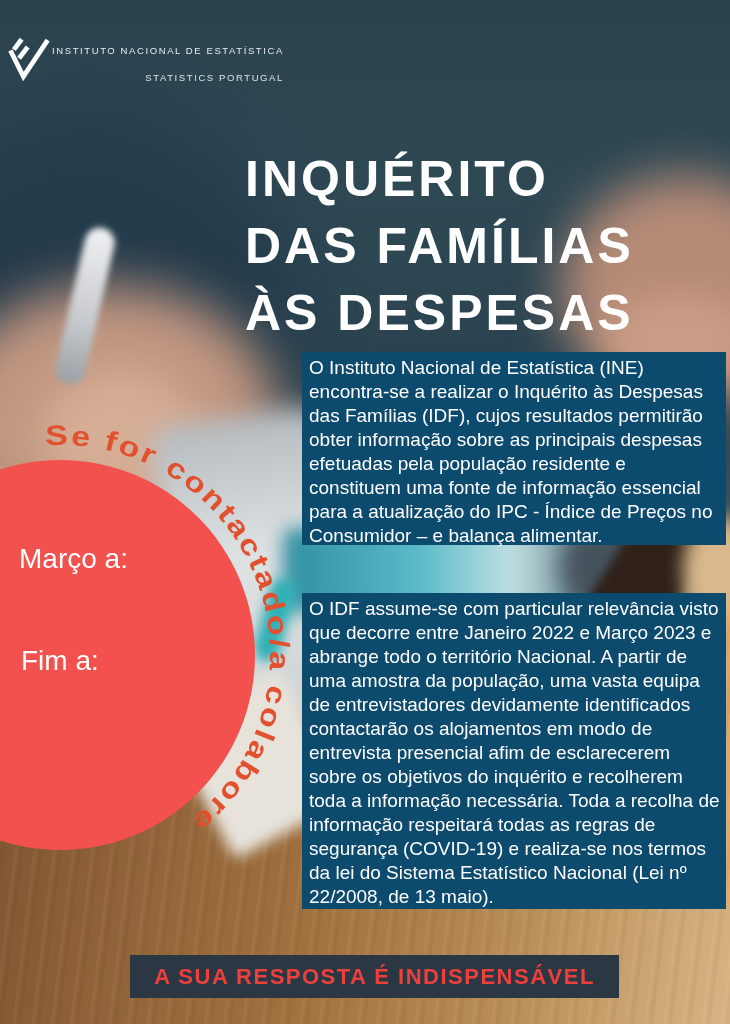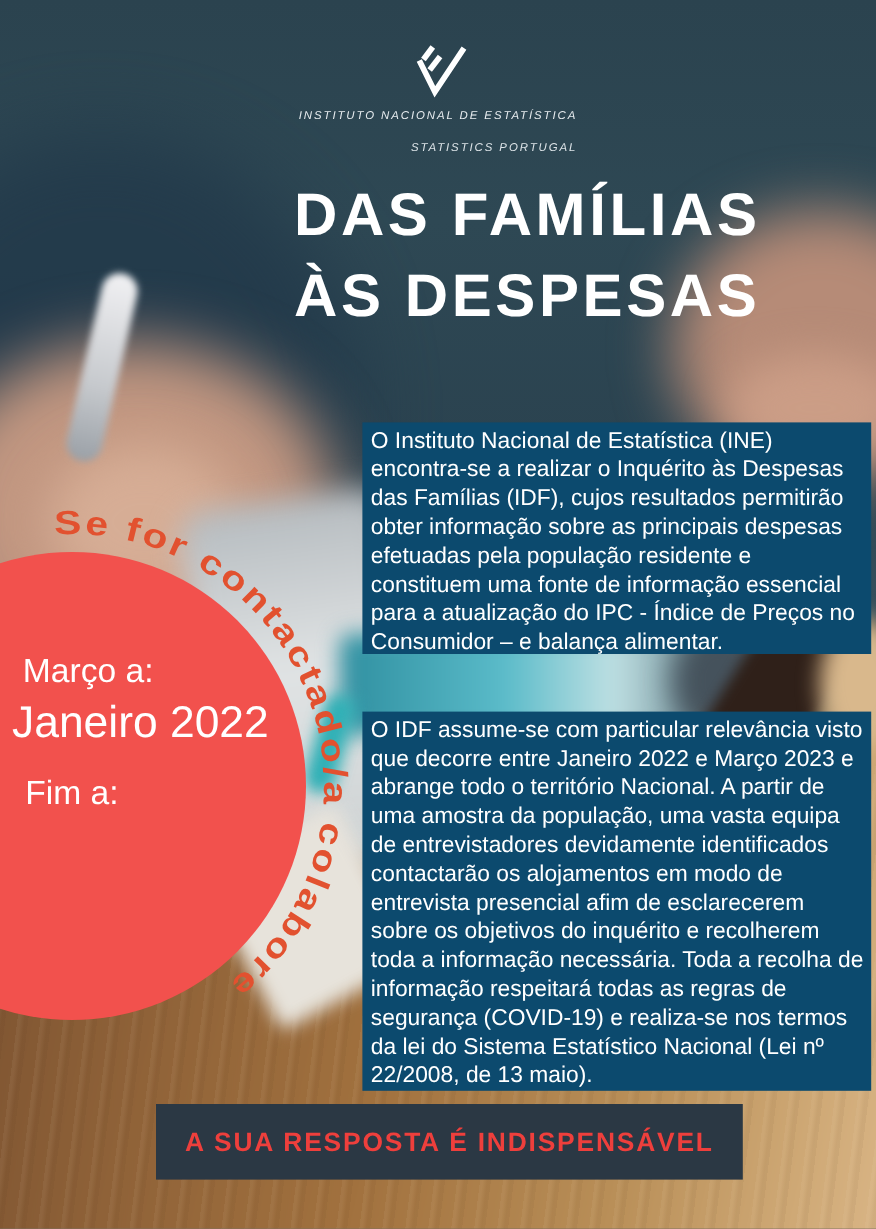--- a/index.html
+++ b/index.html
@@ -29,21 +29,21 @@
   .slate-patch{left:560px;top:520px;width:80px;height:95px;background:#45525c;filter:blur(12px);}
   .phone-wedge{position:absolute;left:606px;top:522px;width:92px;height:96px;background:#2f2019;
     transform:skewX(-32deg);filter:blur(6px);}
   .tan-right{left:683px;top:515px;width:70px;height:110px;background:#d9b88c;filter:blur(9px);}
   .teal-pen{position:absolute;left:262px;top:578px;width:26px;height:84px;border-radius:12px;
     background:#2fb0b6;transform:rotate(16deg);filter:blur(6px);}
   .paper-bottom{position:absolute;left:193px;top:690px;width:128px;height:148px;background:#e7e3db;
     transform:rotate(-28deg);filter:blur(7px);border-radius:8px;}
 
   
-  .logo{position:absolute;top:36px;left:0;right:0;z-index:6;display:flex;flex-direction:column;align-items:center;font-style:italic;}
+  .logo{position:absolute;top:36px;left:0;right:0;z-index:6;display:flex;flex-direction:row;align-items:center;}
   .logo svg{display:block;}
   .logo-lines{margin-top:7px;}
   .logo-l1{font-size:9.5px;letter-spacing:1.6px;color:#e7ecef;white-space:nowrap;}
   .logo-l2{font-size:9.5px;letter-spacing:1.6px;color:#dde4e8;text-align:right;margin-top:16px;white-space:nowrap;}
 
   .title{position:absolute;left:245px;top:146px;z-index:6;color:#ffffff;font-weight:700;
     font-size:50px;line-height:67px;letter-spacing:3px;white-space:nowrap;}
 
   .para{position:absolute;left:302px;width:424px;z-index:5;box-sizing:border-box;
     background:#0c4a6e;color:#ffffff;font-size:19px;line-height:24px;padding:4px 4px 4px 7px;}
@@ -57,21 +57,21 @@
   .lbl-lg{font-size:37px;}
   .start-label{left:19px;top:543px;}
   .start-value{left:10px;top:581px;}
   .end-label{left:21px;top:645px;}
   .end-value{left:25px;top:680px;}
 
   .curve-svg{position:absolute;left:0;top:0;width:730px;height:1024px;z-index:5;pointer-events:none;}
   .curve-svg text{font-family:"Liberation Sans",sans-serif;font-weight:700;font-size:28px;
     fill:#e2512f;letter-spacing:2px;}
 
-  .footer-bar{position:absolute;left:130px;top:920px;width:489px;height:63px;z-index:6;
+  .footer-bar{position:absolute;left:130px;top:955px;width:489px;height:43px;z-index:6;
     background:#2b3844;display:flex;align-items:center;justify-content:center;}
   .footer-text{color:#ee3f3c;font-weight:700;font-size:22px;letter-spacing:1.5px;white-space:nowrap;}
 </style>
 </head>
 <body>
 
 <div class="page">
 
   <div class="bg-base"></div>
   <div class="blob sweater-shadow"></div>
@@ -98,27 +98,27 @@
         <path d="M22 24 L32 11"></path>
       </g>
     </svg>
     <div class="logo-lines">
       <div class="logo-l1">INSTITUTO NACIONAL DE ESTATÍSTICA</div>
       <div class="logo-l2">STATISTICS PORTUGAL</div>
     </div>
   </div>
 
   <div class="title">
+    <div>INQUÉRITO</div>
     <div>DAS FAMÍLIAS</div>
     <div>ÀS DESPESAS</div>
   </div>
 
   <div class="circle"></div>
   <div class="circle-label lbl-sm start-label">Março a:</div>
-  <div class="circle-label lbl-lg start-value">Janeiro 2022</div>
   <div class="circle-label lbl-sm end-label">Fim a:</div>
 
   <svg class="curve-svg">
     <defs>
       <path id="ctext-path" d="M 45.3 445.5 A 210 210 0 0 1 189.3 820.5" fill="none"></path>
     </defs>
     <text>
       <textPath href="#ctext-path" textLength="535" lengthAdjust="spacingAndGlyphs">Se for contactado/a colabore</textPath>
     </text>
   </svg>

